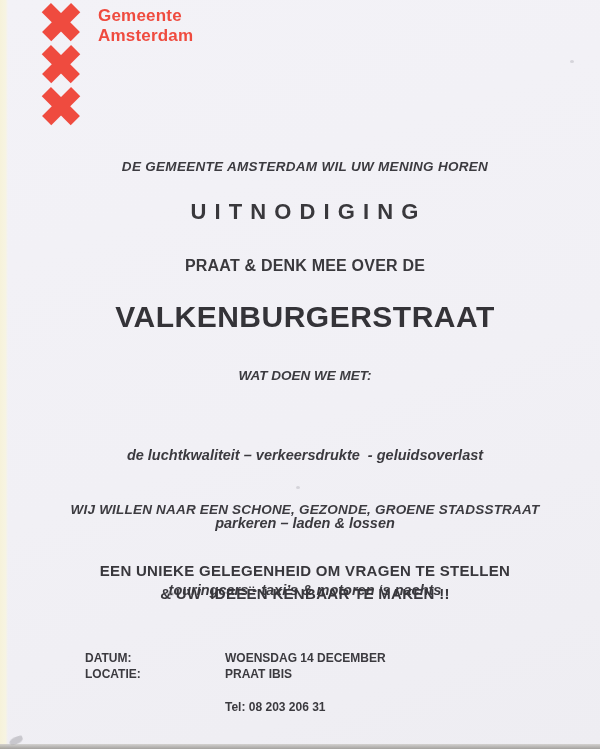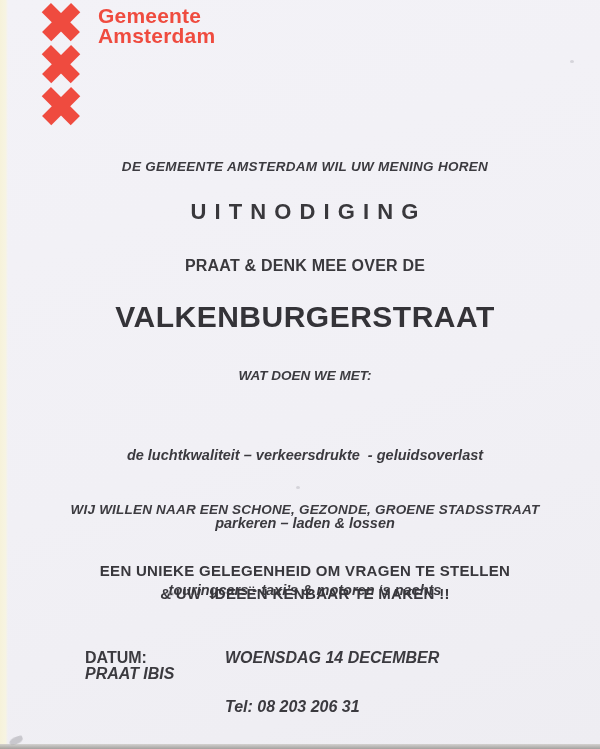--- a/index.html
+++ b/index.html
@@ -23,39 +23,39 @@
   .speck{position:absolute;width:4px;height:3px;border-radius:50%;background:#b9b8bf;opacity:.5;filter:blur(.5px);}
 
   
   .logo{position:absolute;left:42px;top:4px;}
   .xcol{display:flex;flex-direction:column;gap:6px;}
   .xmark{position:relative;width:37px;height:36px;}
   .xmark span{position:absolute;left:50%;top:50%;width:41px;height:12.5px;background:var(--brand,#ef4b3f);}
   .xmark span.b1{transform:translate(-50%,-50%) rotate(45deg);}
   .xmark span.b2{transform:translate(-50%,-50%) rotate(-45deg);}
   .wordmark{position:absolute;left:56px;top:2px;width:140px;
-    color:var(--brand,#ef4b3f);font-weight:bold;font-size:21px;line-height:20px;letter-spacing:.2px;}
+    color:var(--brand,#ef4b3f);font-weight:bold;font-size:17px;line-height:20px;letter-spacing:.2px;}
 
   
   .col{position:absolute;left:0;width:600px;text-align:center;transform:translateX(5px);white-space:pre-wrap;}
   .tagline{top:159px;font-size:13.5px;font-weight:bold;font-style:italic;letter-spacing:.3px;color:#3c3b40;}
   .title{top:199px;font-size:22px;font-weight:bold;letter-spacing:1px;color:#39383c;}
   .subtitle{top:257px;font-size:16px;font-weight:bold;letter-spacing:.2px;color:#3a393d;}
   .street{top:300px;font-size:30px;font-weight:bold;letter-spacing:.5px;color:#343338;}
   .topics-heading{top:368px;font-size:13.5px;font-weight:bold;font-style:italic;color:#3c3b40;}
   .topics{top:399px;font-size:14.5px;font-weight:bold;font-style:italic;line-height:22.5px;color:#3b3a3f;}
   .mission{top:502px;font-size:13.5px;font-weight:bold;font-style:italic;letter-spacing:.2px;color:#3c3b40;}
   .cta1{top:562px;font-size:15px;font-weight:bold;letter-spacing:.3px;color:#38373c;}
   .cta2{top:585px;font-size:15px;font-weight:bold;letter-spacing:.3px;color:#38373c;}
 
   
-  .details{position:absolute;left:85px;top:651px;font-size:16px;font-weight:bold;color:#3b3a3f;}
+  .details{position:absolute;left:85px;top:651px;font-size:12px;font-weight:bold;color:#3b3a3f;}
   .drow{display:flex;height:16.2px;line-height:14px;align-items:flex-start;}
   .dlabel{width:140px;white-space:pre;}
-  .dvalue{white-space:pre;font-style:italic;}
+  .dvalue{white-space:pre;}
 </style>
 </head>
 <body>
 
 <div class="page">
 
   <div class="edge-left"></div>
   <div class="edge-bottom"></div>
   <div class="smudge-a"></div>
   <div class="smudge-b"></div>
@@ -96,20 +96,21 @@
   <div class="col mission">WIJ WILLEN NAAR EEN SCHONE, GEZONDE, GROENE STADSSTRAAT</div>
   <div class="col cta1">EEN UNIEKE GELEGENHEID OM VRAGEN TE STELLEN</div>
   <div class="col cta2">&amp; UW  IDEEËN KENBAAR TE MAKEN !!</div>
 
   <div class="details">
     <div class="drow">
       <div class="dlabel">DATUM:</div>
       <div class="dvalue">WOENSDAG 14 DECEMBER</div>
     </div>
     <div class="drow">
+      <div class="dlabel">LOCATIE:</div>
       <div class="dvalue">PRAAT IBIS</div>
     </div>
     <div class="drow">
     </div>
     <div class="drow">
       <div class="dlabel"></div>
       <div class="dvalue">Tel: 08 203 206 31</div>
     </div>
   </div>
 

